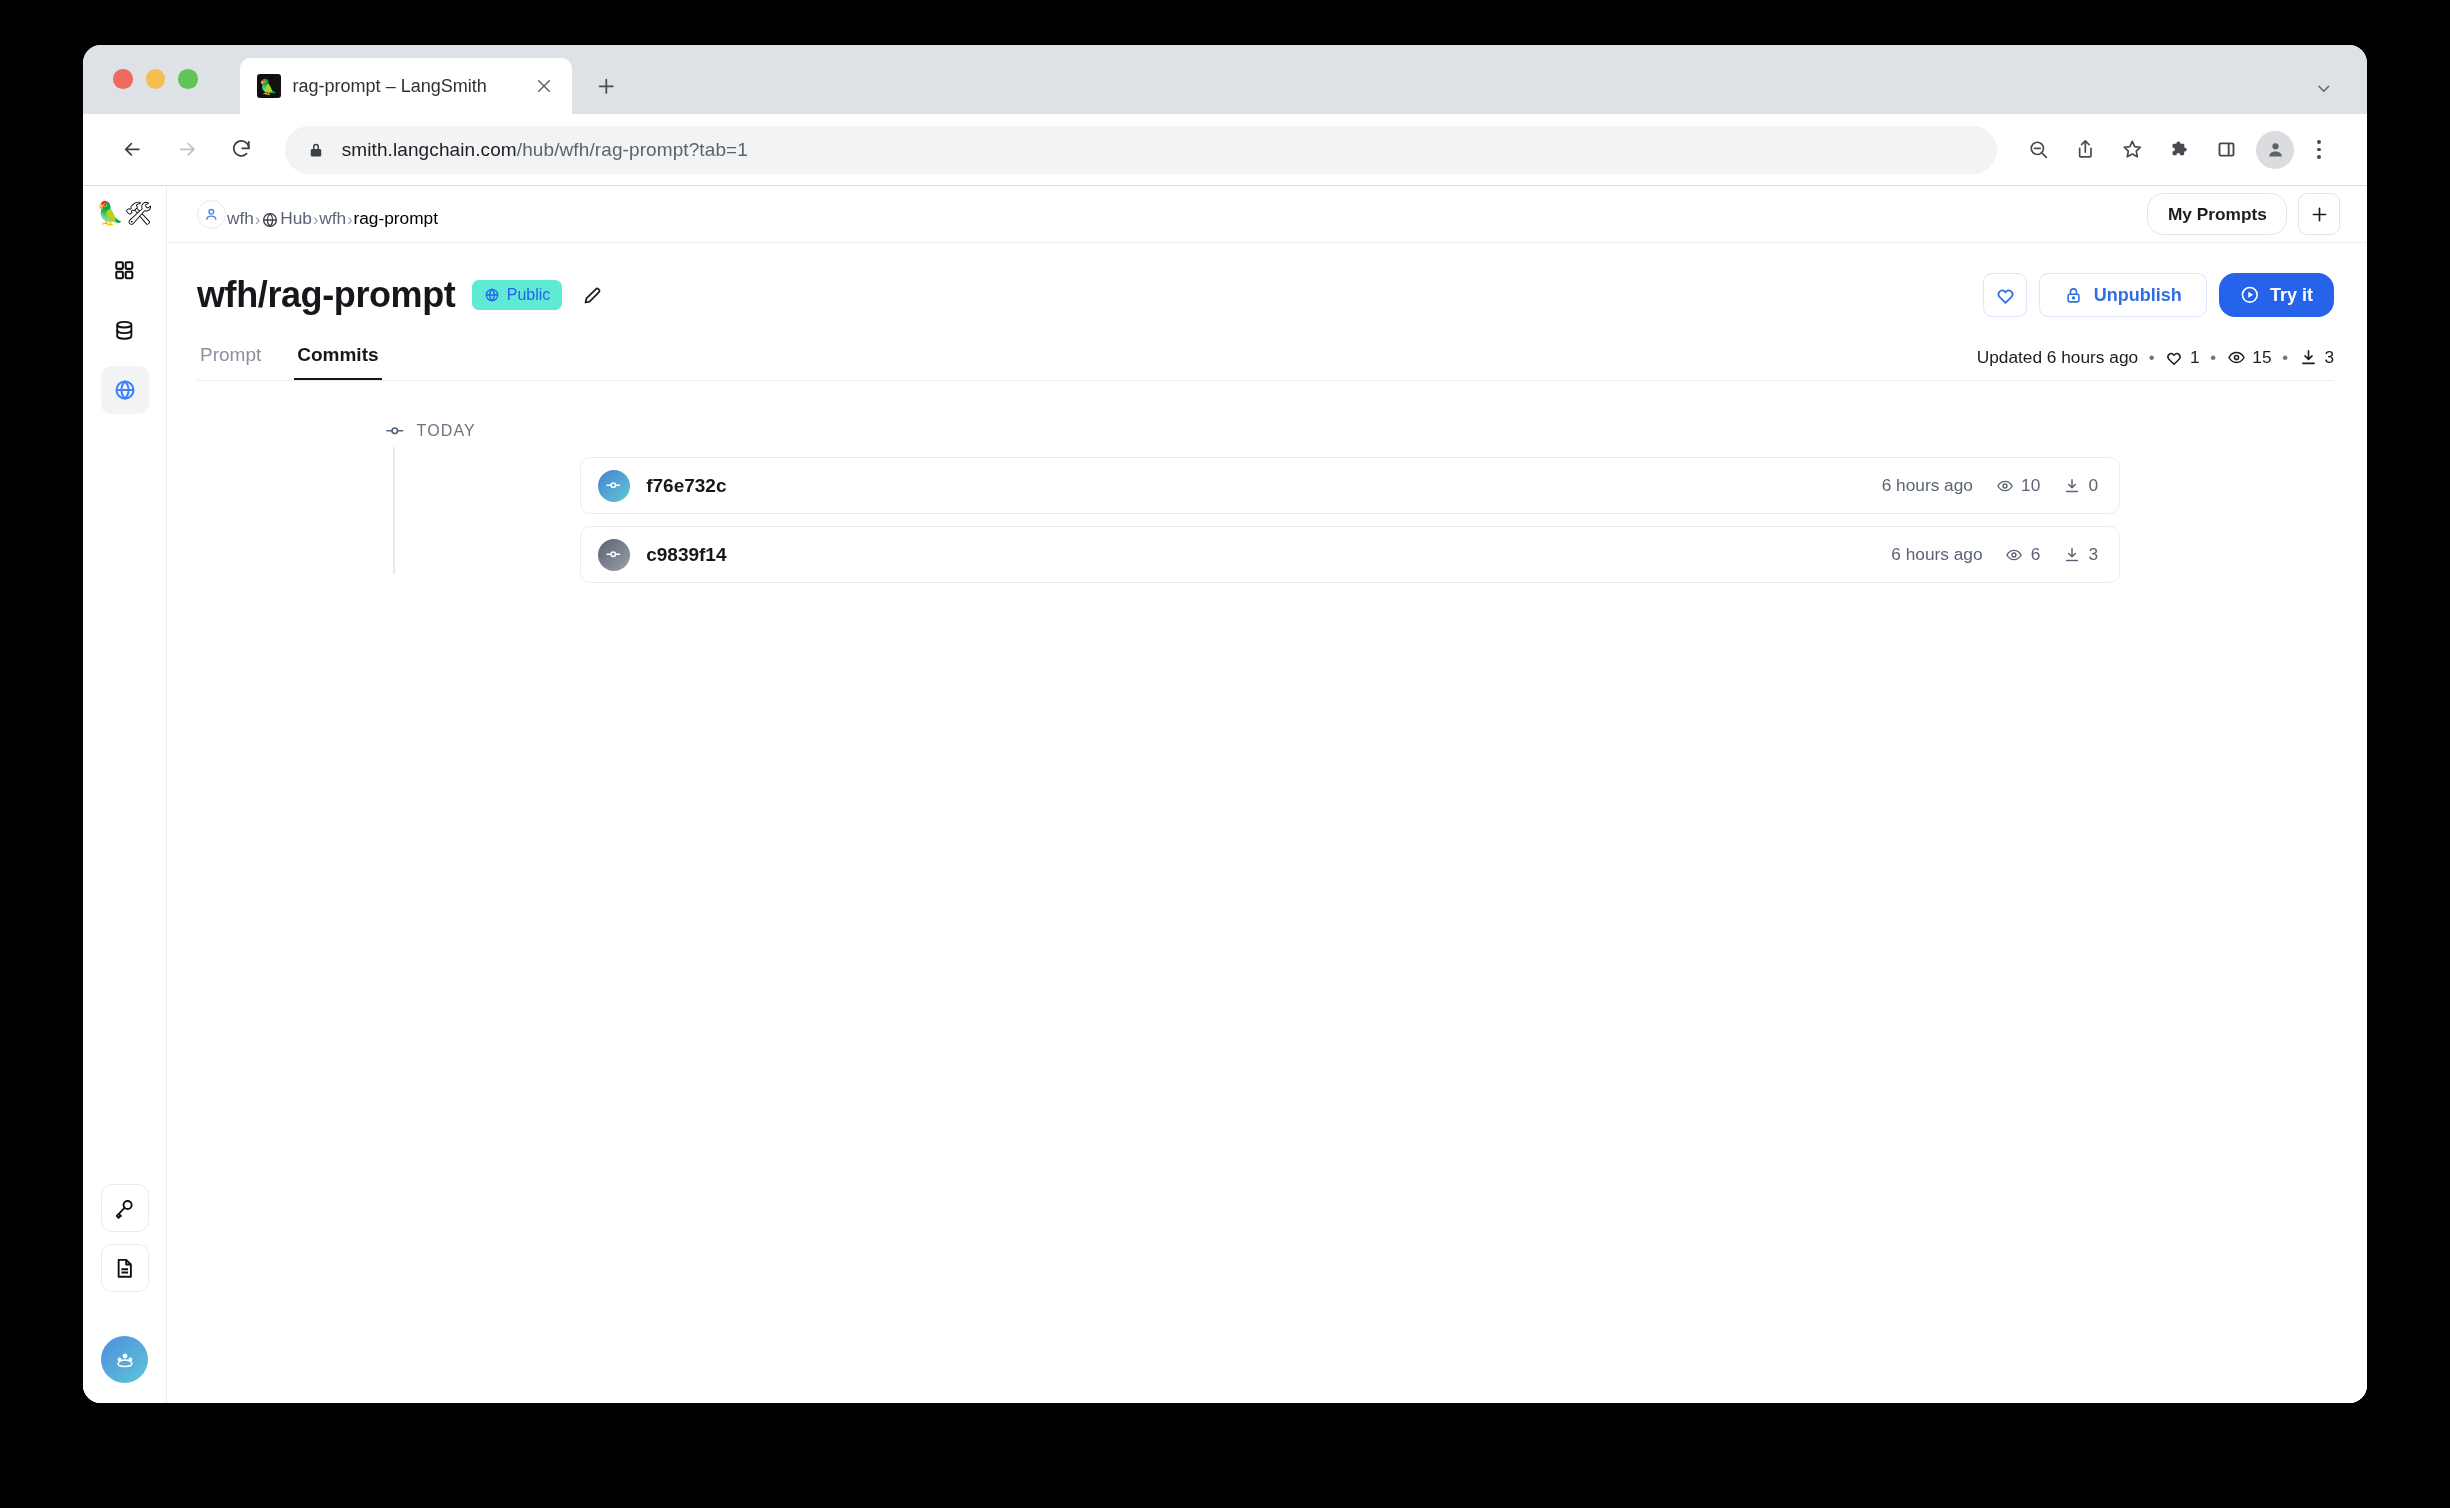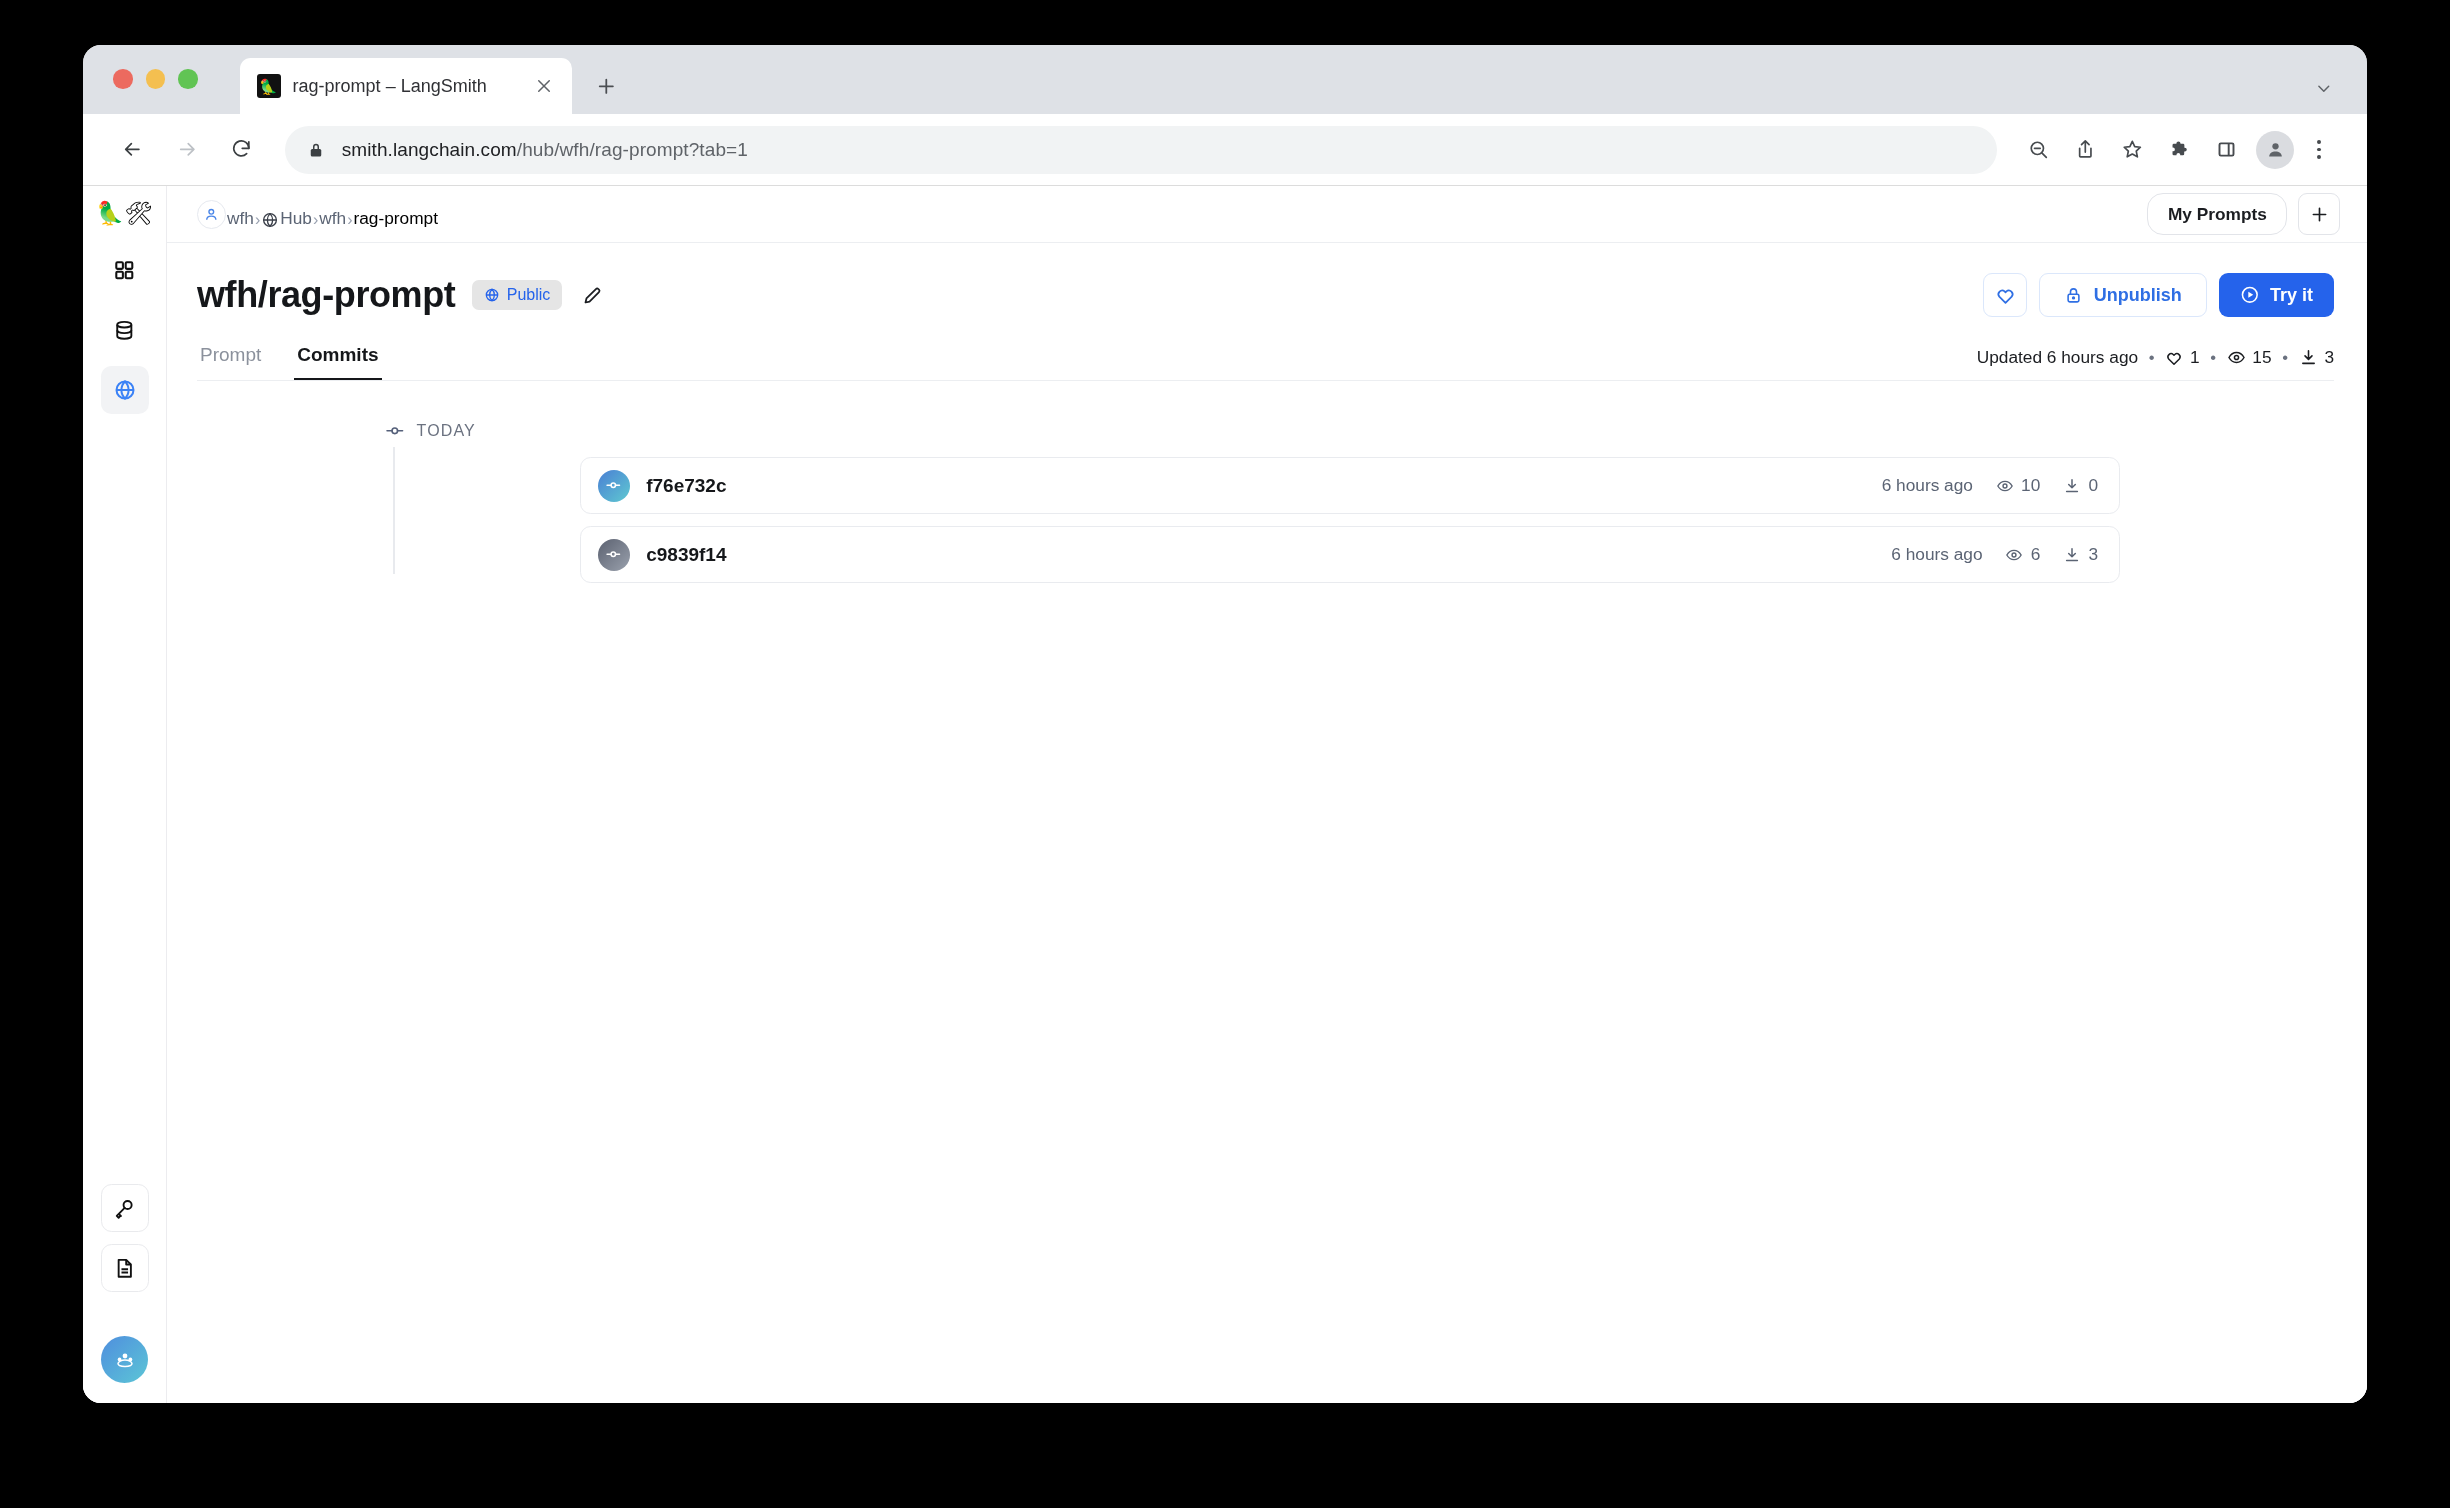--- a/index.html
+++ b/index.html
@@ -177,38 +177,38 @@
 
   .page { padding: 30px 33px 0 30px; flex:1; display:flex; flex-direction:column; min-height:0; }
 
   .title-row { display:flex; align-items:center; gap: 0; }
   .title {
     font-size: 36px; font-weight: 700; color:#15171a; letter-spacing:-0.4px;
     line-height: 1.05;
   }
   .badge {
     display:flex; align-items:center; gap: 6.8px;
-    background:#e5e5e5; color:#2563eb;
+    background:#5eead4; color:#2563eb;
     border-radius: 6.8px; padding: 5.3px 12px 6px;
     font-size: 16px; font-weight: 500;
     margin-left: 16.6px;
   }
   .pencil { margin-left: 19.6px; color:#1b1d21; display:flex; align-items:center; }
   .title-actions { margin-left:auto; display:flex; align-items:center; gap: 12px; }
   .heart-btn {
     width: 44px; height: 44px; border:0.8px solid #dbe7fb; border-radius: 9px;
     background:#fff; display:flex; align-items:center; justify-content:center; color:#2f6fe4;
   }
   .btn-blue-outline {
     height: 44px; border:0.8px solid #dbe7fb; border-radius: 9px; background:#fff;
     padding: 0 24px; display:flex; align-items:center; gap: 10.6px;
     font-size: 18px; font-weight:600; color:#2f6fe4; white-space:nowrap;
   }
   .btn-blue {
-    height: 44px; border-radius: 9px; background:#2563eb;
+    height: 44px; border-radius: 16px; background:#2563eb;
     padding: 0 21px; display:flex; align-items:center; gap: 10.6px;
     font-size: 18px; font-weight:700; color:#fff; white-space:nowrap;
   }
 
   .tabs-row {
     display:flex; align-items:flex-end;
     border-bottom: 0.8px solid #eceef1;
     margin-top: 27px;
   }
   .ptab {

